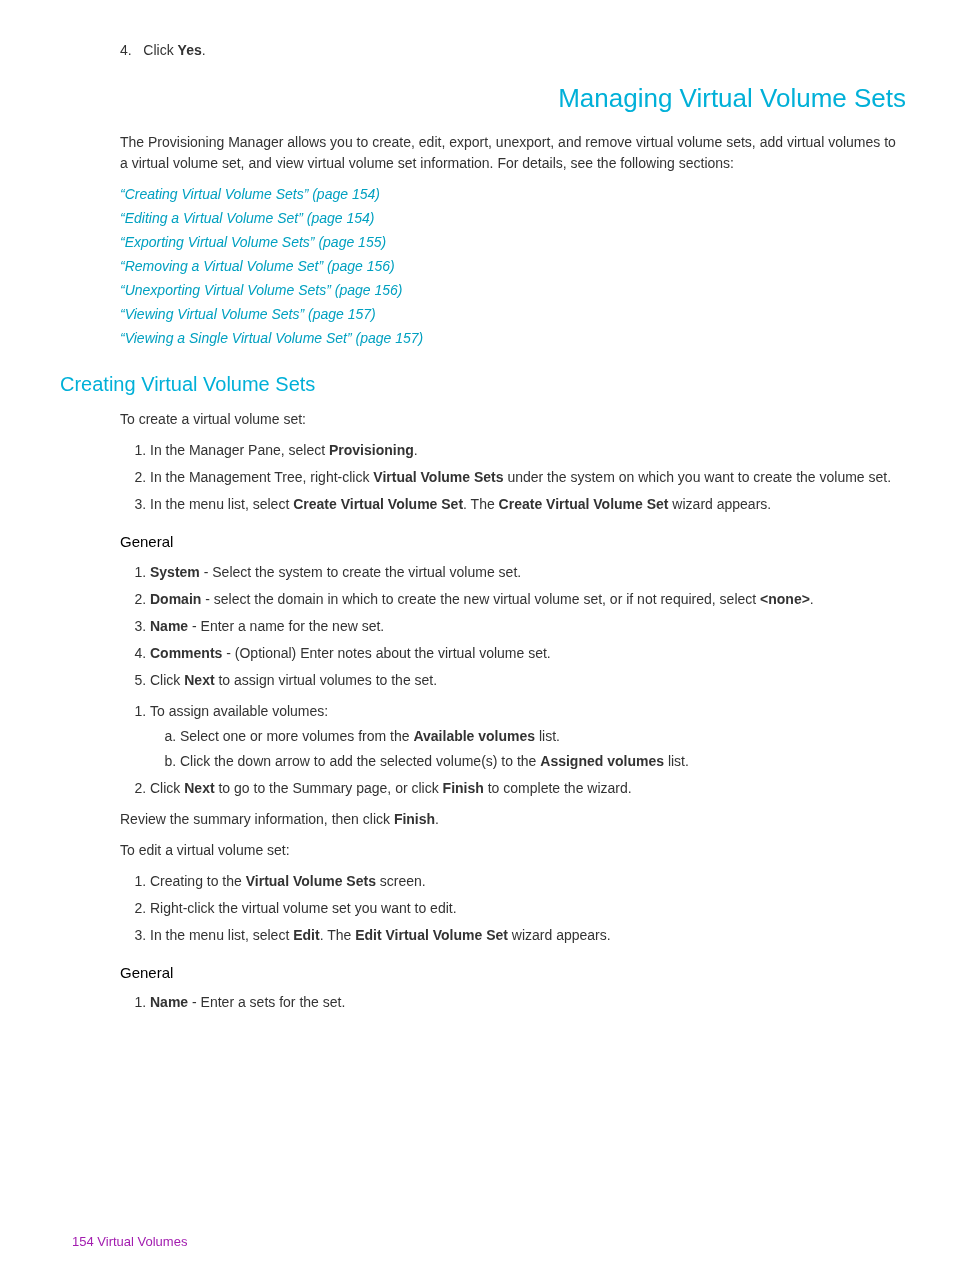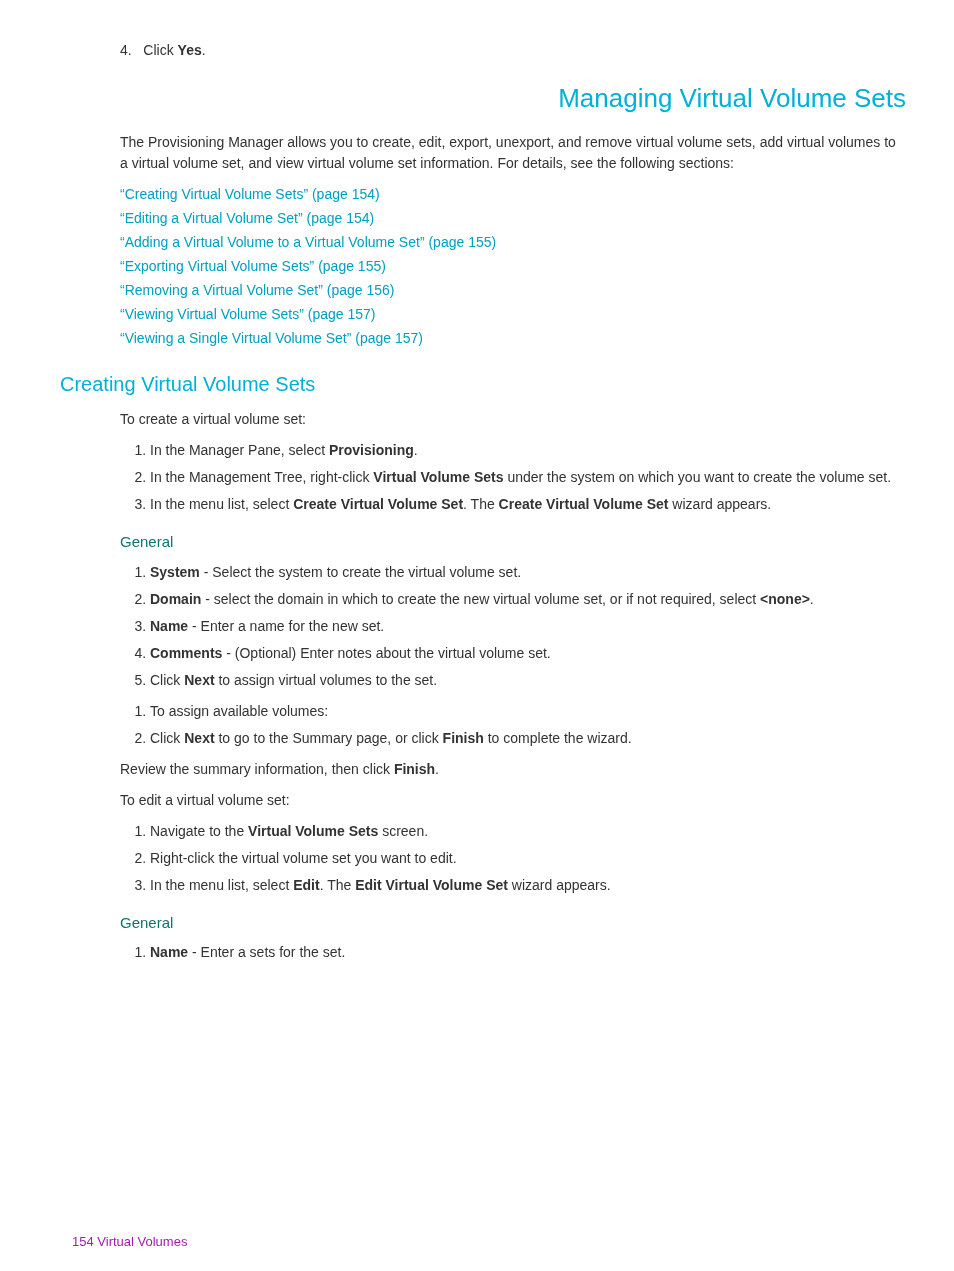--- a/index.html
+++ b/index.html
@@ -32,32 +32,33 @@
     h2.sub-section-title {
       font-size: 20px;
       font-weight: normal;
       color: #00b0d8;
       margin-bottom: 10px;
       margin-top: 20px;
     }
     h3.minor-section-title {
       font-size: 15px;
       font-weight: normal;
-      color: #0f766e;
+      color: #000000;
       margin-bottom: 8px;
       margin-top: 16px;
       margin-left: 60px;
     }
     .intro-text {
       margin-left: 60px;
       margin-bottom: 10px;
     }
     .link-list {
       margin-left: 60px;
       margin-bottom: 10px;
+      font-style: italic;
     }
     .link-item {
       color: #00a0c0;
       display: block;
       margin-bottom: 3px;
       text-decoration: none;
       cursor: pointer;
     }
     .section-intro {
       margin-left: 60px;
@@ -100,23 +101,23 @@
 
   <div class="step-4-line">
     <span>4.&nbsp;&nbsp;&nbsp;Click </span><span class="bold">Yes</span><span>.</span>
   </div>
 
   <h1 class="section-title">Managing Virtual Volume Sets</h1>
   <p class="intro-text">The Provisioning Manager allows you to create, edit, export, unexport, and remove virtual volume sets, add virtual volumes to a virtual volume set, and view virtual volume set information. For details, see the following sections:</p>
   <div class="link-list">
     <a class="link-item">“Creating Virtual Volume Sets” (page 154)</a>
     <a class="link-item">“Editing a Virtual Volume Set” (page 154)</a>
-    <a class="link-item">“Adding a Virtual Volume to a Virtual Volume Set” (page 155)</a>
     <a class="link-item">“Exporting Virtual Volume Sets” (page 155)</a>
     <a class="link-item">“Removing a Virtual Volume Set” (page 156)</a>
+    <a class="link-item">“Unexporting Virtual Volume Sets” (page 156)</a>
     <a class="link-item">“Viewing Virtual Volume Sets” (page 157)</a>
     <a class="link-item">“Viewing a Single Virtual Volume Set” (page 157)</a>
   </div>
 
   <h2 class="sub-section-title">Creating Virtual Volume Sets</h2>
   <p class="section-intro">To create a virtual volume set:</p>
   <ol class="main-list">
     <li>
       <span>In the Manager Pane, select </span><span class="bold">Provisioning</span><span>.</span>
     </li>
@@ -143,34 +144,42 @@
       <span class="bold">Comments</span><span> - (Optional) Enter notes about the virtual volume set.</span>
     </li>
     <li>
       <span>Click </span><span class="bold">Next</span><span> to assign virtual volumes to the set.</span>
     </li>
   </ol>
 
   <ol class="main-list">
     <li>
       <span>To assign available volumes:</span>
+      <ol class="sub-list">
+        <li>
+          <span>Select one or more volumes from the </span><span class="bold">Available volumes</span><span> list.</span>
+        </li>
+        <li>
+          <span>Click the down arrow to add the selected volume(s) to the </span><span class="bold">Assigned volumes</span><span> list.</span>
+        </li>
+      </ol>
     </li>
     <li>
       <span>Click </span><span class="bold">Next</span><span> to go to the Summary page, or click </span><span class="bold">Finish</span><span> to complete the wizard.</span>
     </li>
   </ol>
 
   <p class="section-intro">
     <span>Review the summary information, then click </span><span class="bold">Finish</span><span>.</span>
   </p>
 
   <p class="section-intro">To edit a virtual volume set:</p>
   <ol class="main-list">
     <li>
-      <span>Navigate to the </span><span class="bold">Virtual Volume Sets</span><span> screen.</span>
+      <span>Creating to the </span><span class="bold">Virtual Volume Sets</span><span> screen.</span>
     </li>
     <li>
       <span>Right-click the virtual volume set you want to edit.</span>
     </li>
     <li>
       <span>In the menu list, select </span><span class="bold">Edit</span><span>. The </span><span class="bold">Edit Virtual Volume Set</span><span> wizard appears.</span>
     </li>
   </ol>
 
   <h3 class="minor-section-title">General</h3>

